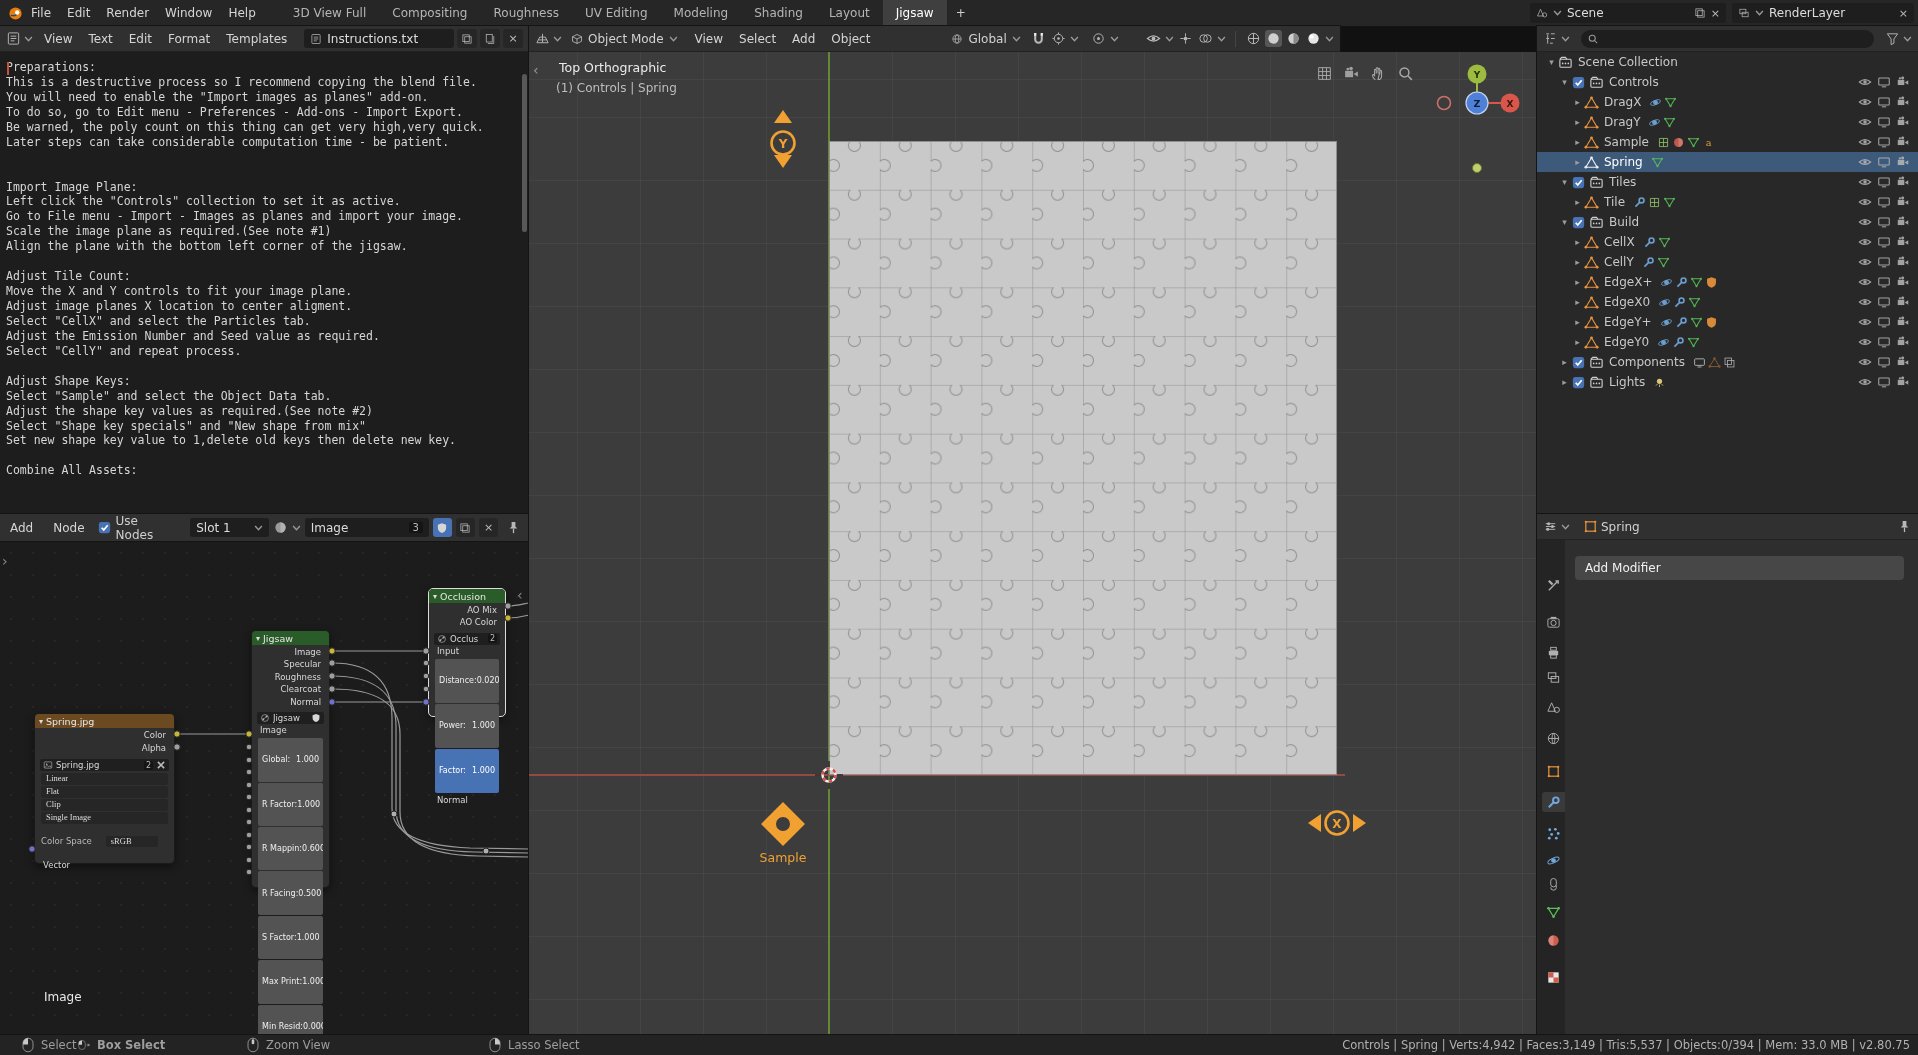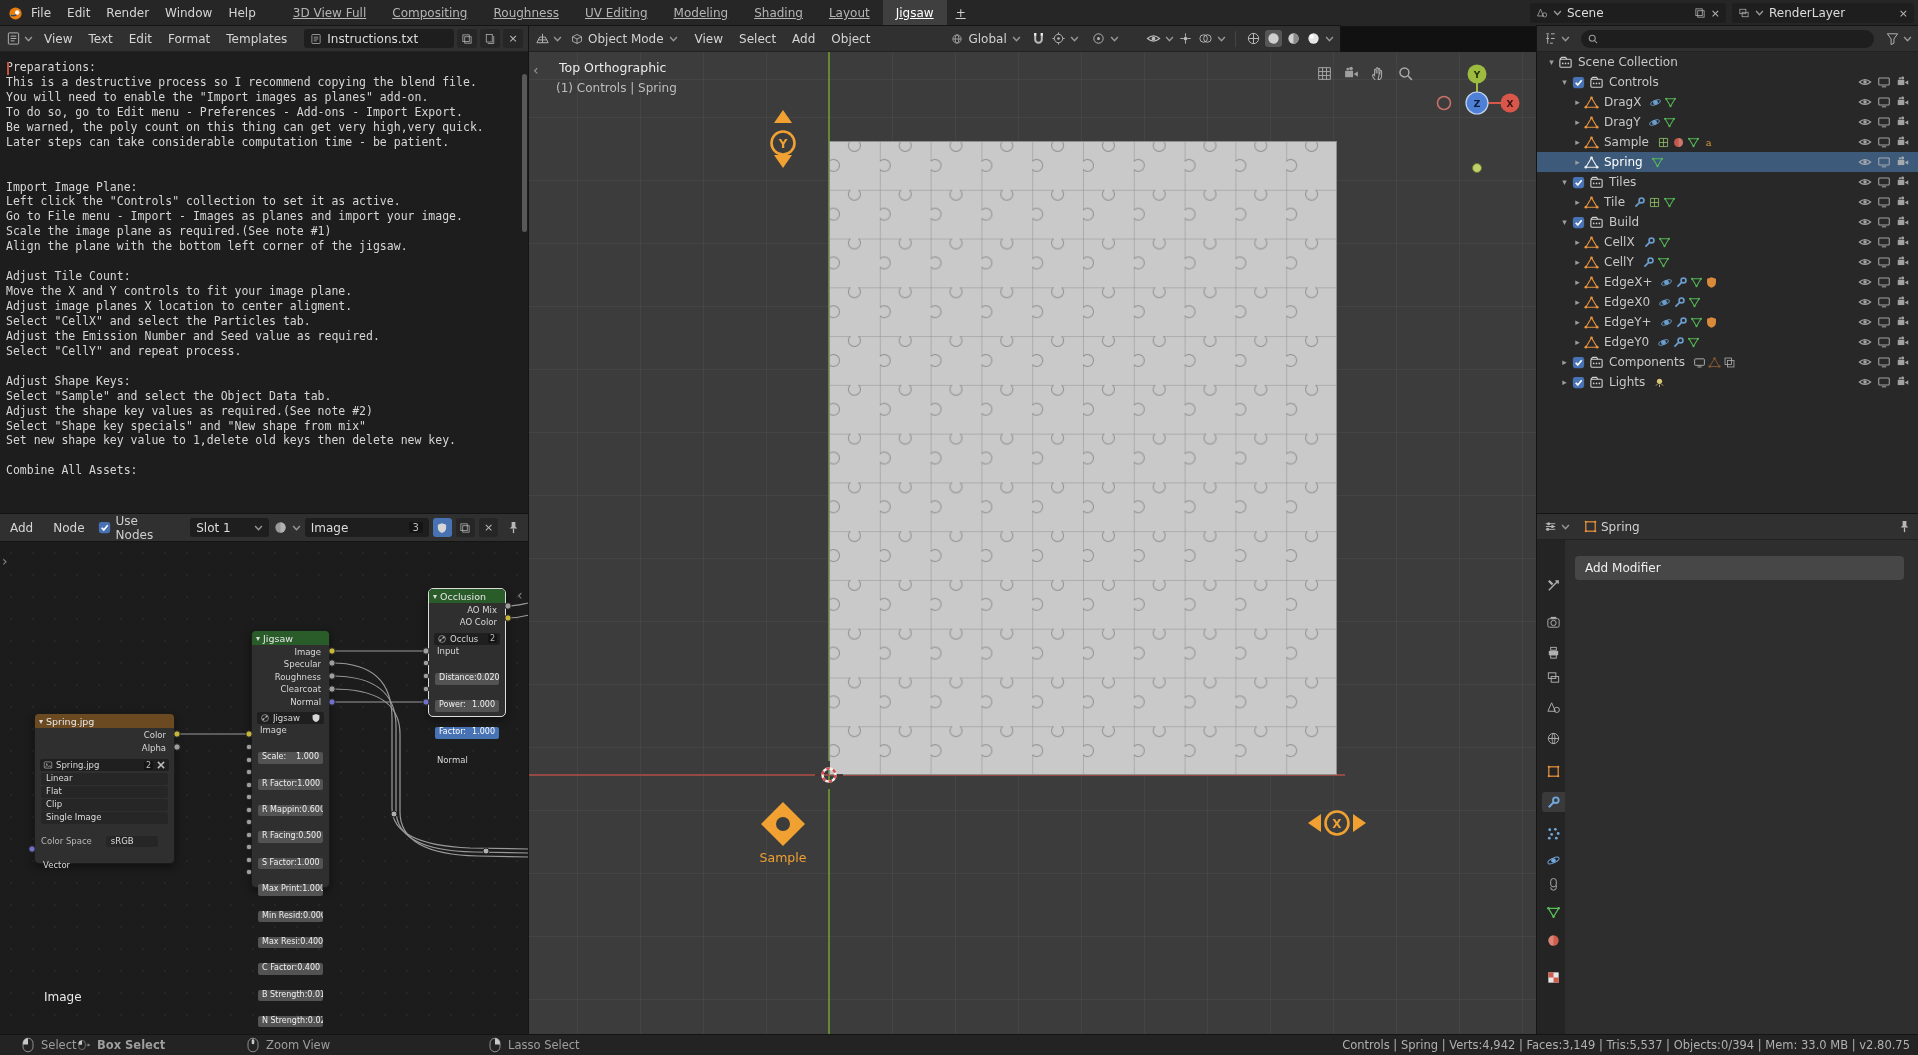--- a/index.html
+++ b/index.html
@@ -19,21 +19,21 @@
   .fld{background:#1e1e1e;border-radius:3px;height:19px;display:flex;align-items:center;
        padding:0 6px;gap:5px;color:#ddd;white-space:nowrap;}
   .ibtn{width:20px;height:19px;background:#262626;border-radius:3px;display:flex;align-items:center;justify-content:center;}
   .ibtn.blue{background:#4772b3;}
   .badge{background:#141414;border-radius:2px;padding:0 4px;font-size:10px;color:#bbb;}
   .xglyph{color:#bbb;font-size:11px;line-height:1;}
 
   
   #topbar{left:0;top:0;width:1918px;height:26px;background:#262626;display:flex;align-items:center;padding:0 8px;box-sizing:border-box;}
   .apptabs{display:flex;margin-left:16px;height:26px;align-items:stretch;}
-  .tab{display:flex;align-items:center;padding:0 13px;color:#b5b5b5;white-space:nowrap;font-size:12px;text-decoration:underline;}
+  .tab{display:flex;align-items:center;padding:0 13px;color:#b5b5b5;white-space:nowrap;font-size:12px;}
   .tab.active{background:#3f3f3f;color:#fff;}
   .tab.plus{color:#cfcfcf;padding:0 9px;}
   .tbwidget{position:absolute;top:3px;height:20px;}
 
   
   #texted{left:0;top:26px;width:529px;height:488px;background:#1d1d1d;display:flex;flex-direction:column;}
   #ted-body{flex:1;position:relative;overflow:hidden;padding:8px 0 0 6px;}
   .tl{font-family:"DejaVu Sans Mono","Liberation Mono",monospace;font-size:11.5px;line-height:14.95px;height:14.95px;
       color:#d6d6d6;white-space:pre;}
   #ted-caret{position:absolute;left:7px;top:10px;width:2px;height:13px;background:#c4543f;}
@@ -57,27 +57,27 @@
   .nhead.tex{background:#6b4a22;}
   .nhead.grp{background:#2a5c2a;}
   .nh-arrow{font-size:8px;color:#ddd;}
   .nout{height:12.45px;line-height:12.45px;text-align:right;padding-right:8px;white-space:nowrap;}
   .nout13{height:13px;line-height:13px;text-align:right;padding-right:8px;}
   .ndb{background:#1f1f1f;border-radius:2px;margin:4px 5px 0 5px;height:12px;display:flex;align-items:center;
       gap:3px;padding:0 3px;white-space:nowrap;overflow:hidden;}
   .ndb .mi{width:10px;height:10px;}
   .ndb .badge{font-size:8px;padding:0 2px;}
   .nopt{background:#262626;border-radius:2px;margin:1.5px 6px;height:11.5px;line-height:11.5px;padding:0 5px;
-      color:#ddd;white-space:nowrap;overflow:hidden;}
+      color:#ddd;white-space:nowrap;overflow:hidden;font-family:Liberation Serif, serif;}
   .ncsrow{display:flex;align-items:center;margin:2px 6px;gap:4px;}
   .ncsrow .ncslab{color:#b8b8b8;white-space:nowrap;}
   .ncsrow .nopt{flex:1;margin:10px;}
   .ninrow{height:13px;line-height:13px;padding-left:8px;}
-  .nparam{background:#535353;border-radius:2px;margin:15px 6px;height:11.4px;display:flex;align-items:flex-start;
-      justify-content:space-between;padding:0 4px;font-size:8px;color:#f0f0f0;white-space:nowrap;overflow:hidden;}
+  .nparam{background:#535353;border-radius:2px;margin:1px 6px;height:11.4px;display:flex;align-items:center;
+      justify-content:space-between;padding:16px 4px;font-size:8px;color:#f0f0f0;white-space:nowrap;overflow:hidden;}
   .nparam.hl{background:#4772b3;color:#fff;}
   #wires{position:absolute;left:0;top:0;pointer-events:none;}
   #nodes-label{position:absolute;left:44px;top:448px;font-size:12px;color:#e8e8e8;}
 
   
   #vp3d{left:529px;top:26px;width:811px;height:1009px;background:#3c3c3c;}
   #vpcanvas{position:absolute;left:0;top:26px;width:1008px;height:983px;overflow:hidden;background:#3c3c3c;
       background-image:
         repeating-linear-gradient(0deg,rgba(255,255,255,0.045) 0 1px,transparent 1px 63px),
         repeating-linear-gradient(90deg,rgba(255,255,255,0.045) 0 1px,transparent 1px 63px);
@@ -420,21 +420,21 @@
         <span class="mi">
             <svg viewBox="0 0 16 16">
               <path d="M8 1.5 13.5 3.5V8c0 3.5-2.5 5.5-5.5 6.5C5 13.5 2.5 11.5 2.5 8V3.5Z" fill="#d6d6d6"></path>
             </svg>
           </span>
       </div>
       <div class="ninrow">Image</div>
       <div>
 
       <div class="nparam">
-            <span>Scale:</span>
+            <span>Global:</span>
             <span>1.000</span>
           </div>
           <div class="nparam">
             <span>R Factor:</span>
             <span>1.000</span>
           </div>
           <div class="nparam">
             <span>R Mappin:</span>
             <span>0.600</span>
           </div>

